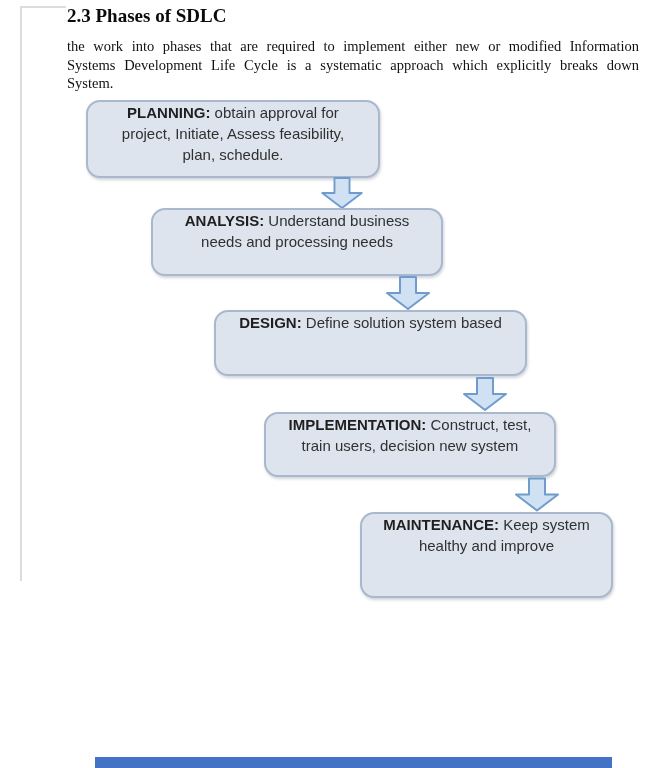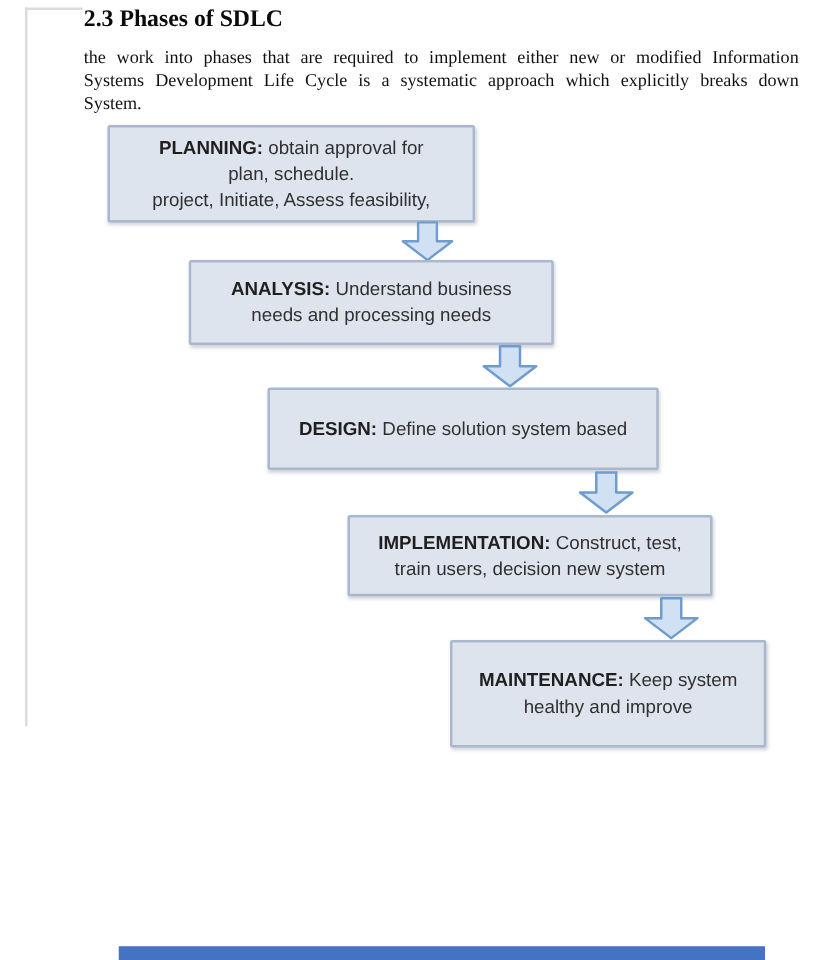--- a/index.html
+++ b/index.html
@@ -25,33 +25,33 @@
     font-size:14.5px;line-height:18.5px;color:#111;
     font-family:"Liberation Serif", serif;
   }
   .para .jline{text-align:justify;text-align-last:justify;}
   .para .jline.last{text-align:right;text-align-last:left;}
 
   .box{
     position:absolute;
     background:#dee4ee;
     border:2px solid #a9b8cc;
-    border-radius:2px;
+    border-radius:14px;
     box-shadow:1px 2px 3px rgba(120,130,145,0.35);
-    display:flex;align-items:center;justify-content:center;
+    display:flex;align-items:flex-start;justify-content:center;
     text-align:center;
     font-family:"Liberation Sans", sans-serif;
     font-size:15px;line-height:21px;color:#303030;
     box-sizing:border-box;
   }
   .box .b{font-weight:bold;color:#1f1f1f;}
   .box1{left:66px;top:100px;width:294px;height:78px;}
   .box2{left:131px;top:208px;width:292px;height:68px;}
   .box3{left:194px;top:310px;width:313px;height:66px;}
-  .box4{left:258px;top:412px;width:292px;height:65px;}
+  .box4{left:244px;top:412px;width:292px;height:65px;}
   .box5{left:340px;top:512px;width:253px;height:86px;}
 
   .arrow{position:absolute;}
   .a1{left:299px;top:177px;}
   .a2{left:365px;top:276px;}
   .a3{left:442px;top:376px;}
   .a4{left:494px;top:477px;}
 
   .footer-bar{
     position:absolute;left:75px;top:757px;width:517px;height:11px;
@@ -70,22 +70,22 @@
 
   <div class="para">
     <div class="jline">the work into phases that are required to implement either new or modified Information</div>
     <div class="jline">Systems Development Life Cycle is a systematic approach which explicitly breaks down</div>
     <div class="jline last">System.</div>
   </div>
 
   <div class="box box1">
     <div>
       <span class="b">PLANNING:</span><span> obtain approval for</span>
+      <div>project, Initiate, Assess feasibility,</div>
       <div>plan, schedule.</div>
-      <div>project, Initiate, Assess feasibility,</div>
     </div>
   </div>
 
   <svg class="arrow a1" width="46" height="32" viewBox="0 0 46 34">
     <path d="M15 1 H31 V17 H44 L23 33 L2 17 H15 Z" fill="#cfe1f3" stroke="#6f9ccd" stroke-width="2" stroke-linejoin="round"></path>
   </svg>
 
   <div class="box box2">
     <div>
       <span class="b">ANALYSIS:</span><span> Understand business</span>

